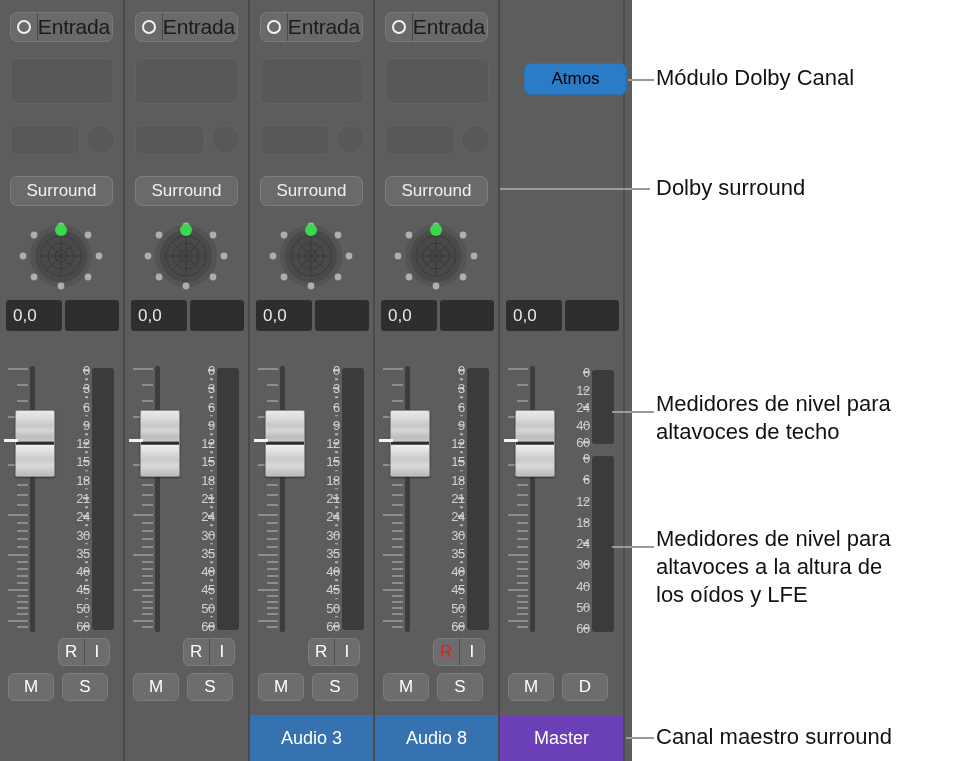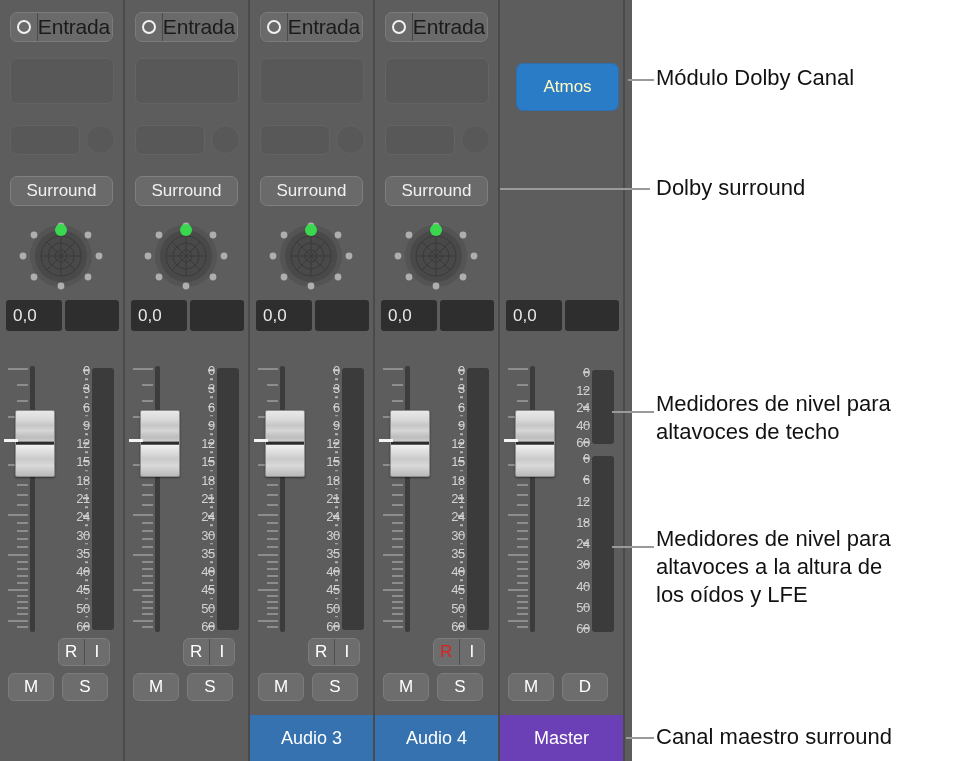--- a/index.html
+++ b/index.html
@@ -171,25 +171,25 @@
     display:flex;align-items:center;justify-content:center;
     font-size:18px;color:#ffffff;
     box-sizing:border-box;
     border-right:2px solid #4a4a4a;
   }
   .nameplate.audio{background:#3672b0;}
   .nameplate.master{background:#6b3fb5;}
 
   
   .atmos-btn{
-    position:absolute;top:63px;left:16px;width:103px;height:48px;
+    position:absolute;top:63px;left:24px;width:103px;height:32px;
     background:#2b7cc6;border:1px solid #2f6fae;border-radius:7px;
     box-sizing:border-box;
     display:flex;align-items:center;justify-content:center;
-    font-size:17px;color:#fef9c3;
+    font-size:17px;color:#000000;
   }
   .atmos-slot{
     position:absolute;top:92px;left:10px;width:103px;height:20px;
     background:#585858;border:1px solid #636363;border-radius:7px;
     box-sizing:border-box;z-index:-1;
   }
 
   
   .ann{
     position:absolute;
@@ -758,21 +758,21 @@
       <div class="btn-row row-ri">
         <div class="sbtn split ri-box">
           <span class="first rec-on">R</span>
           <span>I</span>
         </div>
       </div>
       <div class="btn-row row-ms">
         <div class="sbtn m-box">M</div>
         <div class="sbtn s-box">S</div>
       </div>
-      <div class="nameplate audio">Audio 4</div>
+      <div class="nameplate audio">Audio 8</div>
     </div>
     <div class="strip master">
       <div class="atmos-slot"></div>
       <div class="atmos-btn">Atmos</div>
       <div class="valrow">
         <div class="valfield a">
           <span>0,0</span>
         </div>
         <div class="valfield b">
           <span></span>

